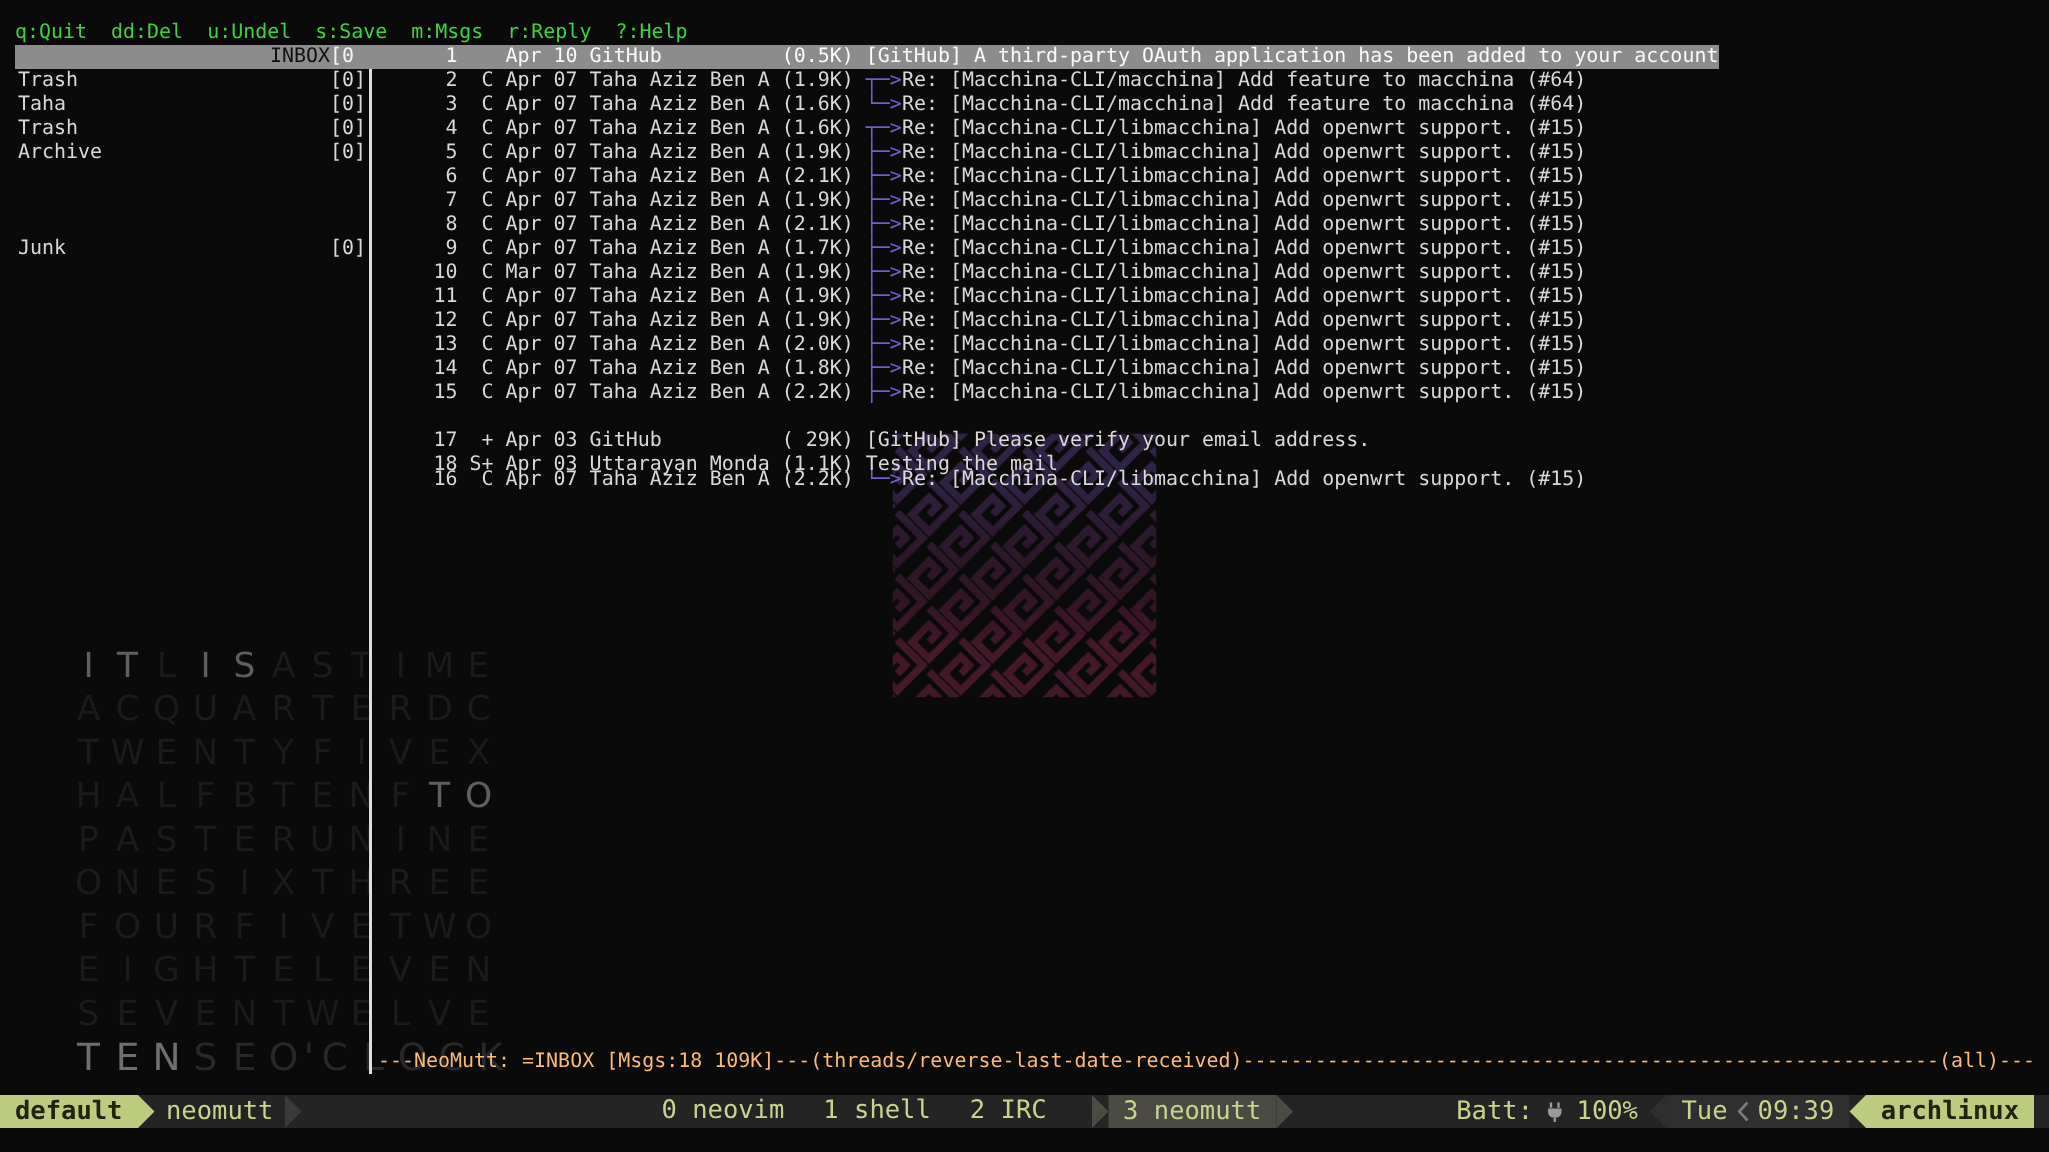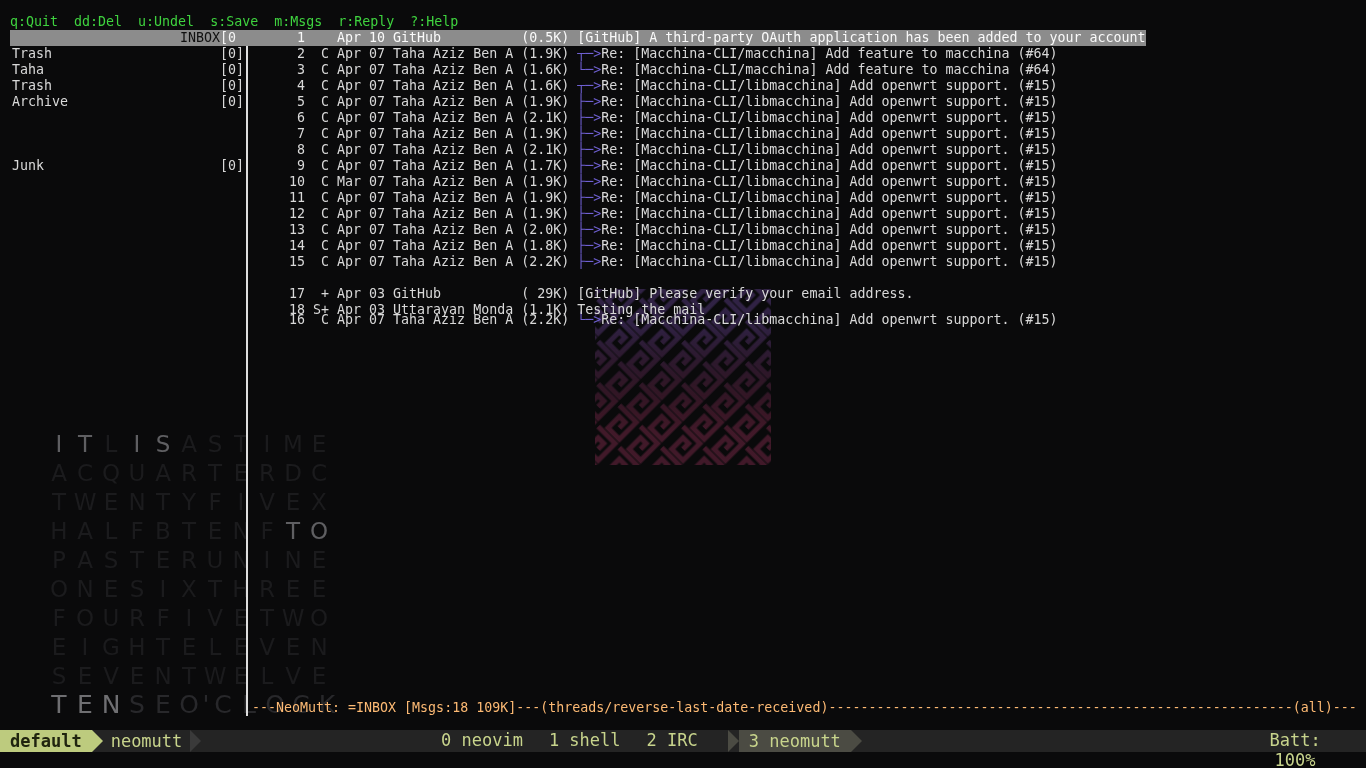--- a/index.html
+++ b/index.html
@@ -29,21 +29,21 @@
   .divider{position:absolute;left:246px;top:30px;width:2px;height:686px;background:#dedede;}
   .mail-row{left:236px;padding-left:37px;}
   .mail-row.sel{background:#8c8c8c;color:#fafafa;}
   .m-tree{color:#6f60d2;}
   .statusline{left:252px;top:700px;color:#fdba74;}
   
   .tmuxbar{position:absolute;left:0;top:730px;width:1366px;height:22px;background:#242424;z-index:2;
     font-size:17px;display:flex;align-items:center;color:#c8d48c;}
   .tb-left{position:absolute;left:0;top:0;height:22px;display:flex;align-items:center;}
   .tb-wins{position:absolute;left:435px;top:0;height:22px;display:flex;}
-  .tb-right{position:absolute;right:10px;top:0;height:22px;display:flex;align-items:center;flex-direction:column;}
+  .tb-right{position:absolute;right:10px;top:0;height:22px;display:flex;align-items:center;}
   .seg{height:22px;display:flex;align-items:center;padding:0 10px;}
   .seg-yg{background:#bdcb7e;color:#20240f;font-weight:bold;}
   .seg-gray{background:#4b4b43;}
   .seg-dgray{background:#2f2f2f;}
   .tri{width:0;height:0;border-top:11px solid transparent;border-bottom:11px solid transparent;}
   .tri-r{border-left-width:11px;border-left-style:solid;}
   .tri-l{border-right-width:11px;border-right-style:solid;}
   .tri-yg-r{border-left-color:#bdcb7e;}
   .tri-yg-l{border-right-color:#bdcb7e;}
   .tri-gray-r{border-left-color:#4b4b43;}

